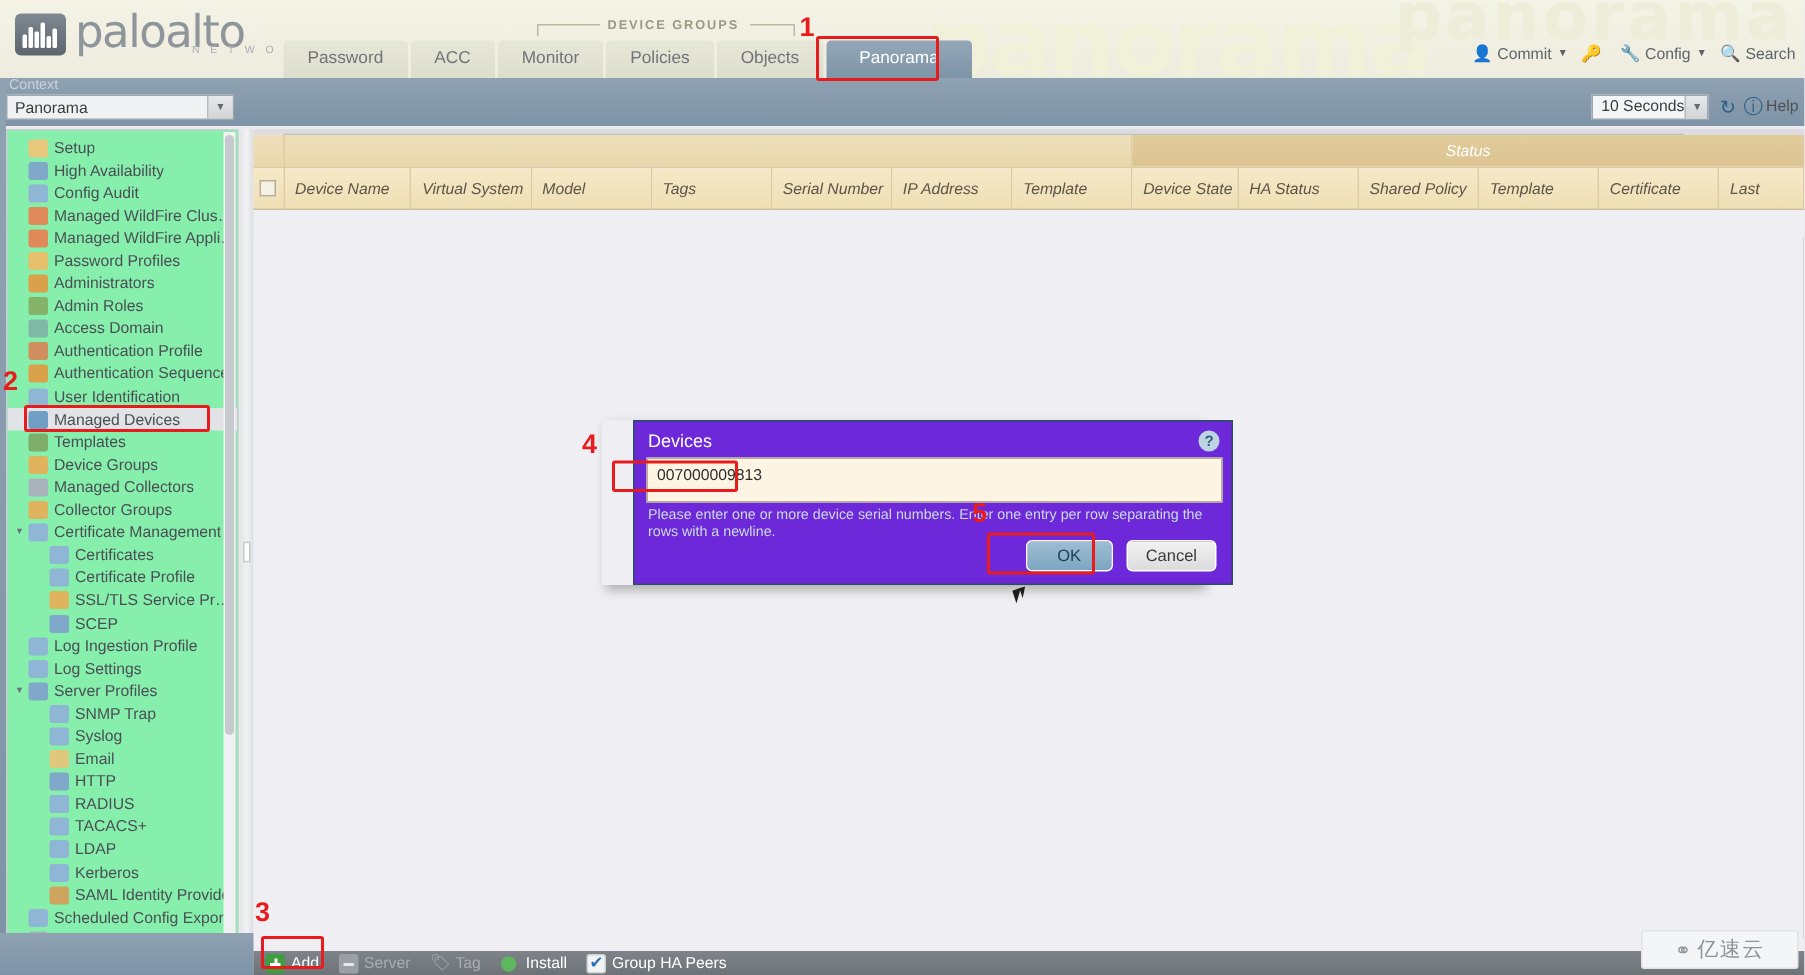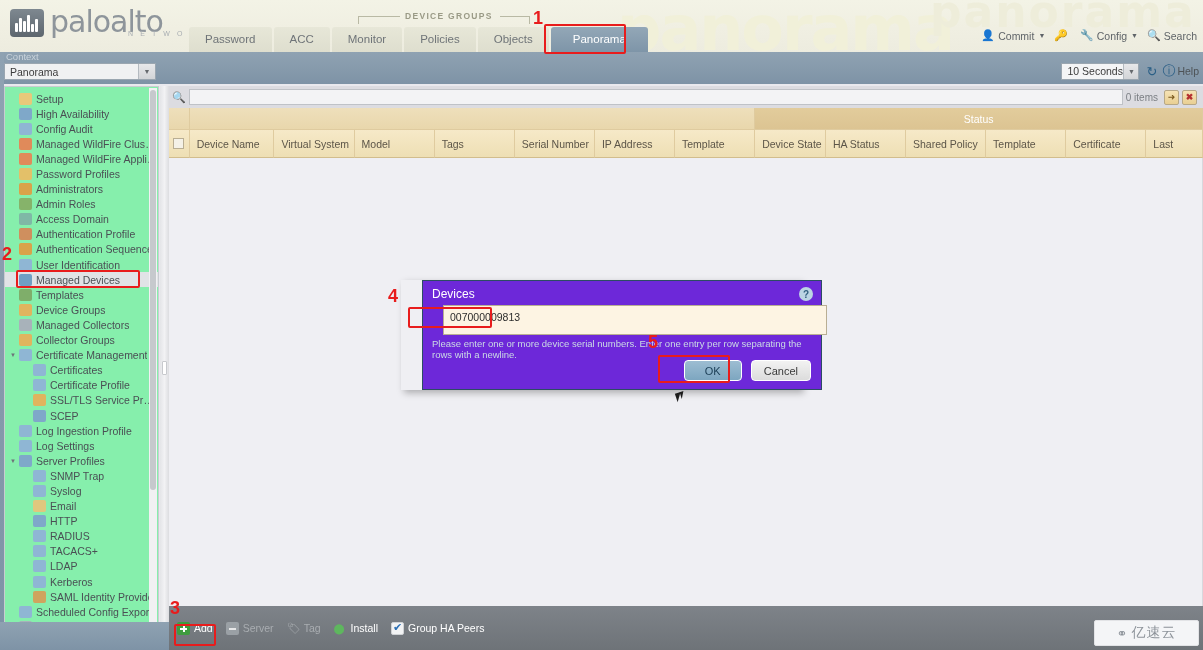--- a/index.html
+++ b/index.html
@@ -179,21 +179,21 @@
   }
   .mini-btn {
     width: 15px; height: 15px; margin-right: 3px; border-radius: 2px;
     display: flex; align-items: center; justify-content: center; font-size: 9px;
     border: 1px solid #b7a887; cursor: pointer;
   }
   .mini-btn.go { background: linear-gradient(to bottom,#f6e3b4,#e9cf93); color: #7c5a1f; }
   .mini-btn.x  { background: linear-gradient(to bottom,#f6e3b4,#e9cf93); color: #b53030; font-weight: bold; }
 
   
-  .tbl { position: absolute; left: 0; top: 22px; width: 1034px; }
+  .tbl { position: absolute; left: 0; top: 4px; width: 1034px; font-style: italic; }
   .grp-row { display: flex; height: 22px; }
   .grp-cell {
     background: linear-gradient(to bottom,#eedfbb,#e9d7ac);
     border-right: 1px solid #dfcb9f; border-bottom: 1px solid #dfcb9f;
   }
   .grp-cell.label {
     display: flex; align-items: center; justify-content: center;
     color: #ffffff; font-size: 10.5px;
     background: linear-gradient(to bottom,#e2cc9c,#dcc492);
   }
@@ -208,21 +208,21 @@
   .hdr-cb {
     width: 11px; height: 11px; background: #f4f1e7; border: 1px solid #b9ae93;
   }
   .tbl-body {
     position: absolute; left: 0; top: 72px; width: 1034px; height: 468px;
     background: #efeff3; border-right: 1px solid #d8d8dd;
   }
 
   
   .bottombar {
-    position: absolute; left: 169px; bottom: 0; width: 1034px; height: 44px;
+    position: absolute; left: 169px; bottom: 0; width: 1034px; height: 16px;
     background: linear-gradient(to bottom,#7e8389,#6e7378);
     display: flex; align-items: center; padding-left: 8px;
   }
   .bb-item {
     display: flex; align-items: center; margin-right: 13px; font-size: 10.5px;
     color: #ffffff; cursor: pointer; white-space: nowrap;
   }
   .bb-item.disabled { color: #a9adb1; cursor: default; }
   .bb-ico { width: 13px; height: 13px; margin-right: 4px; border-radius: 2px; flex: none; }
   .ico-add { background: #3f9c3f; position: relative; }
@@ -275,21 +275,21 @@
   }
   .modal-help {
     position: absolute; right: 8px; top: 6px; width: 14px; height: 14px; border-radius: 50%;
     background: #bcd4e3; color: #33607f; font-size: 10px; display: flex;
     align-items: center; justify-content: center; cursor: pointer; font-weight: bold;
   }
   .modal-ta {
     position: absolute; left: 8px; top: 24px; width: 384px; height: 30px;
     background: #fdf4e3; border: 1px solid #b9ae93;
     font-size: 10.5px; color: #2d2d2d; padding: 4px 6px; line-height: 14px;
-    font-family: "Liberation Sans", sans-serif; resize: none; overflow: hidden; margin-left: 12px;
+    font-family: "Liberation Sans", sans-serif; resize: none; overflow: hidden;
   }
   .modal-hint {
     position: absolute; left: 9px; top: 57px; width: 384px;
     font-size: 9.5px; color: #cbdae4;
   }
   .modal-btns {
     position: absolute; right: 10px; bottom: 8px; display: flex;
   }
   .btn {
     min-width: 58px; height: 21px; border-radius: 4px; font-size: 11px;

